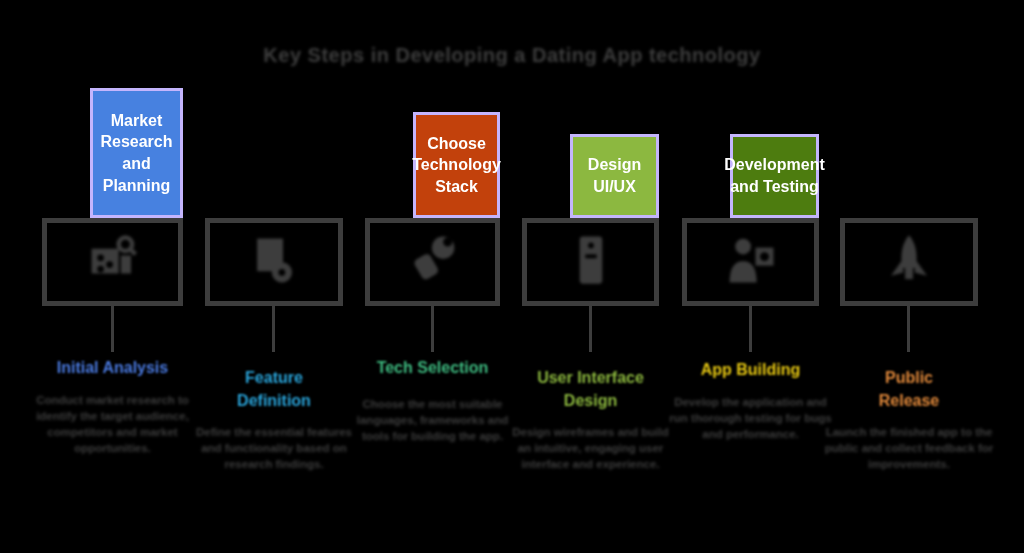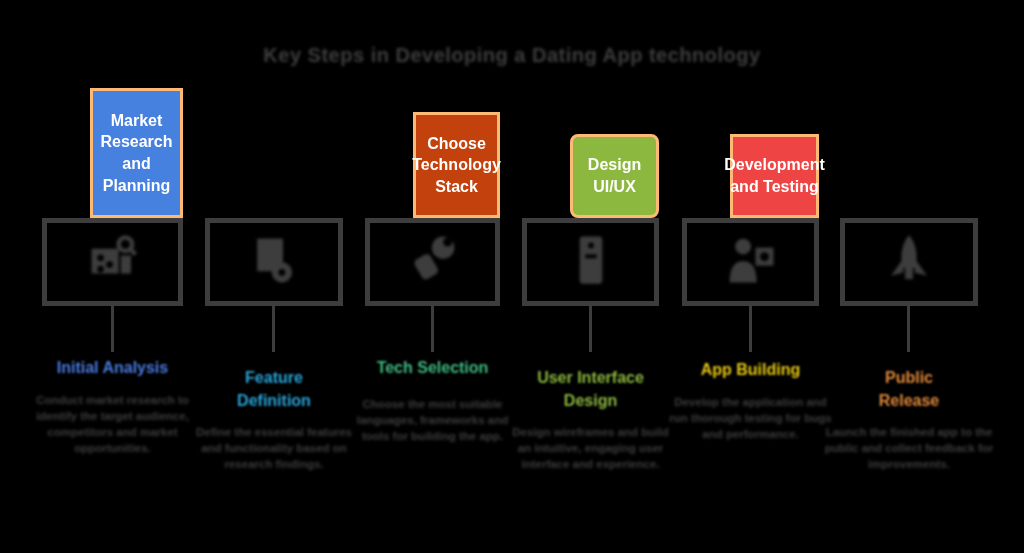--- a/index.html
+++ b/index.html
@@ -8,21 +8,21 @@
     font-family:"Liberation Sans",sans-serif;
   }
   .diagram-title{
     position:absolute;top:44px;left:0;width:1024px;text-align:center;
     font-size:20px;font-weight:bold;color:#3e3e3e;letter-spacing:.5px;
     filter:blur(1.6px);white-space:nowrap;
   }
   .column{position:absolute;top:0;height:553px;}
   .step-box{
     position:absolute;left:0;right:0;
-    border:3px solid #fdba74;box-sizing:border-box;
+    border:3px solid #c4b5fd;box-sizing:border-box;
     display:flex;align-items:center;justify-content:center;
     color:#ffffff;font-weight:bold;font-size:16px;line-height:1.35;
     text-align:center;white-space:pre-line;padding:2px 6px;
     filter:blur(.4px);
     margin-left:48px;
   }
   .icon-frame{
     position:absolute;left:0;right:0;top:218px;height:88px;
     border:5px solid #3d3d3d;box-sizing:border-box;background:#000;
     display:flex;align-items:center;justify-content:center;
@@ -101,39 +101,39 @@
           <rect x="10" y="20" width="16" height="20" rx="4" fill="#3d3d3d" transform="rotate(-30 18 30)"></rect>
         </svg>
       </span>
     </div>
     <div class="connector"></div>
     <div class="step-label" style="top: 356px; color: rgb(63, 189, 130);">Tech Selection</div>
     <div class="step-desc" style="top:396px;">Choose the most suitable languages, frameworks and tools for building the app.</div>
   </div>
 
   <div class="column" style="left:522px;width:137px;">
-    <div class="step-box" style="top: 134px; height: 84px; background: rgb(140, 184, 64); border-radius: 8px;">Design
+    <div class="step-box" style="top: 134px; height: 84px; background: rgb(140, 184, 64);">Design
 UI/UX</div>
     <div class="icon-frame">
       <span>
         <svg width="54" height="54" viewBox="0 0 48 48">
           <rect x="14" y="3" width="20" height="42" rx="3" fill="#3d3d3d"></rect>
           <circle cx="24" cy="11" r="2.6" fill="#000"></circle>
           <rect x="19" y="19" width="10" height="3.5" fill="#000"></rect>
         </svg>
       </span>
     </div>
     <div class="connector"></div>
     <div class="step-label" style="top: 366px; color: rgb(140, 184, 63);">User Interface
 Design</div>
     <div class="step-desc" style="top:424px;">Design wireframes and build an intuitive, engaging user interface and experience.</div>
   </div>
 
   <div class="column" style="left:682px;width:137px;">
-    <div class="step-box" style="top: 134px; height: 84px; background: #ef4444;">Development
+    <div class="step-box" style="top: 134px; height: 84px; background: #4d7c0f;">Development
 and Testing</div>
     <div class="icon-frame">
       <span>
         <svg width="54" height="54" viewBox="0 0 48 48">
           <circle cx="17" cy="12" r="7" fill="#3d3d3d"></circle>
           <path d="M5 44 Q5 25 17 25 Q29 25 29 44 Z" fill="#3d3d3d"></path>
           <rect x="28" y="13" width="16" height="16" fill="#3d3d3d"></rect>
           <circle cx="36" cy="21" r="4" fill="#000"></circle>
         </svg>
       </span>

